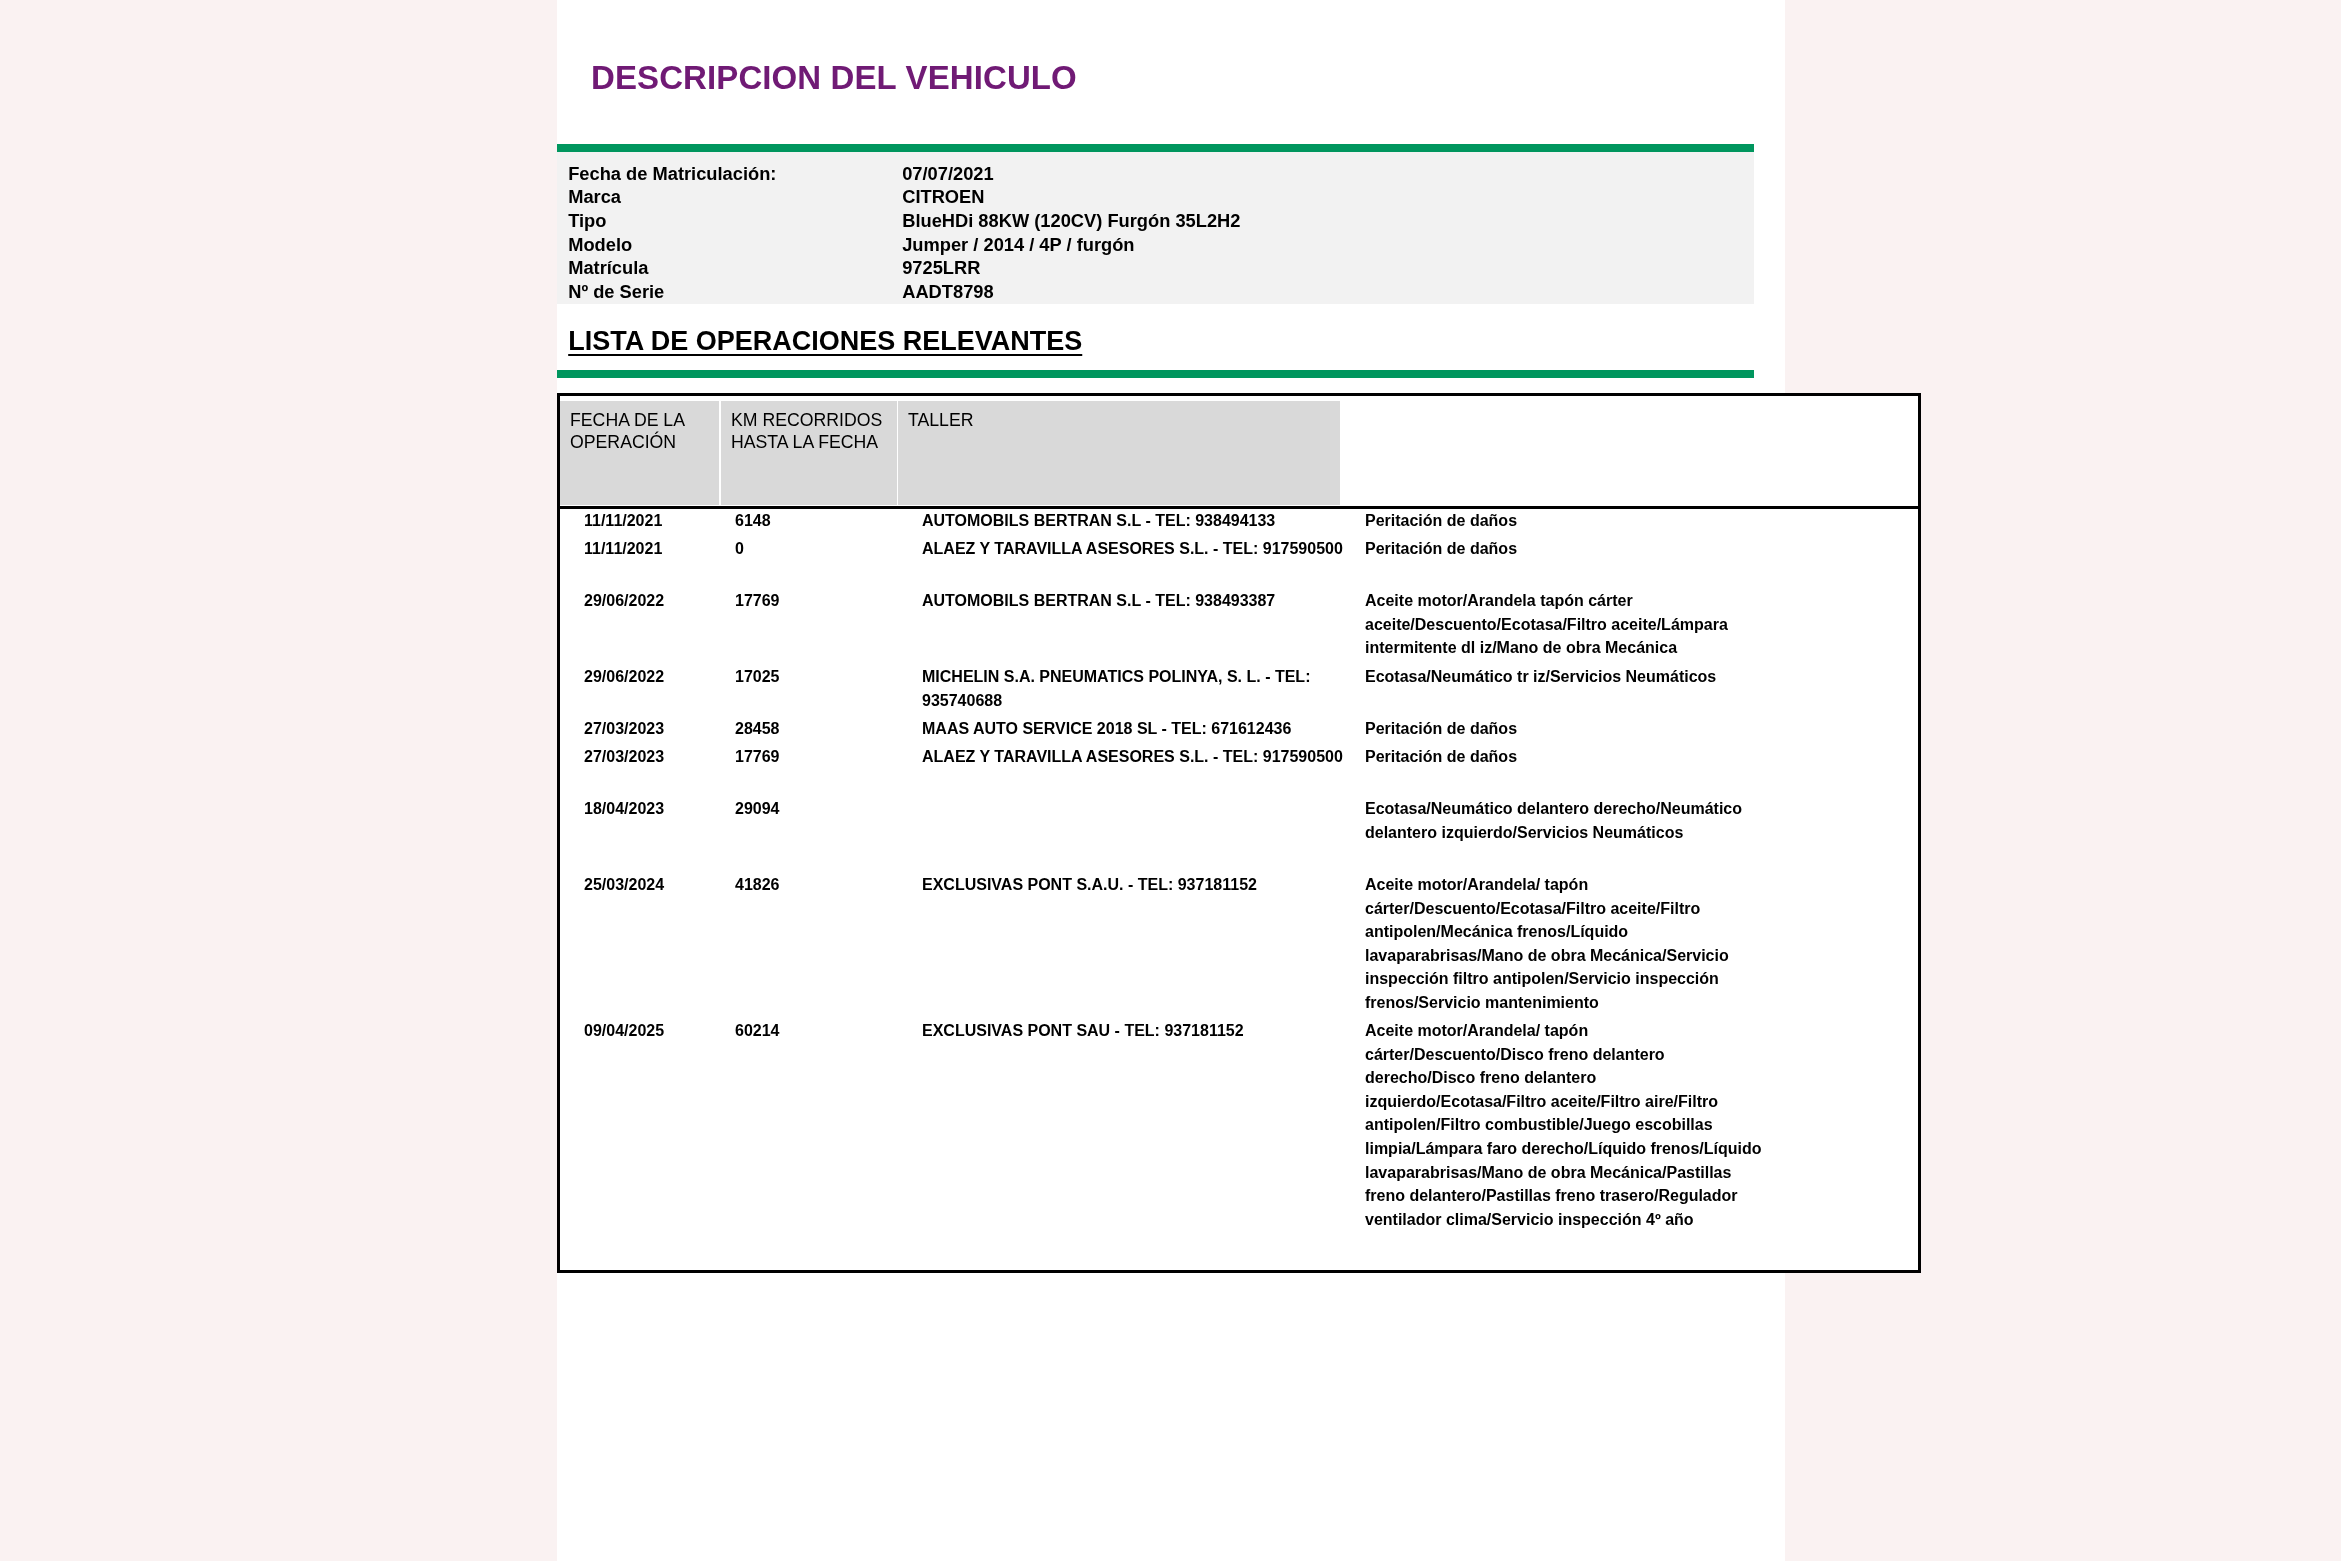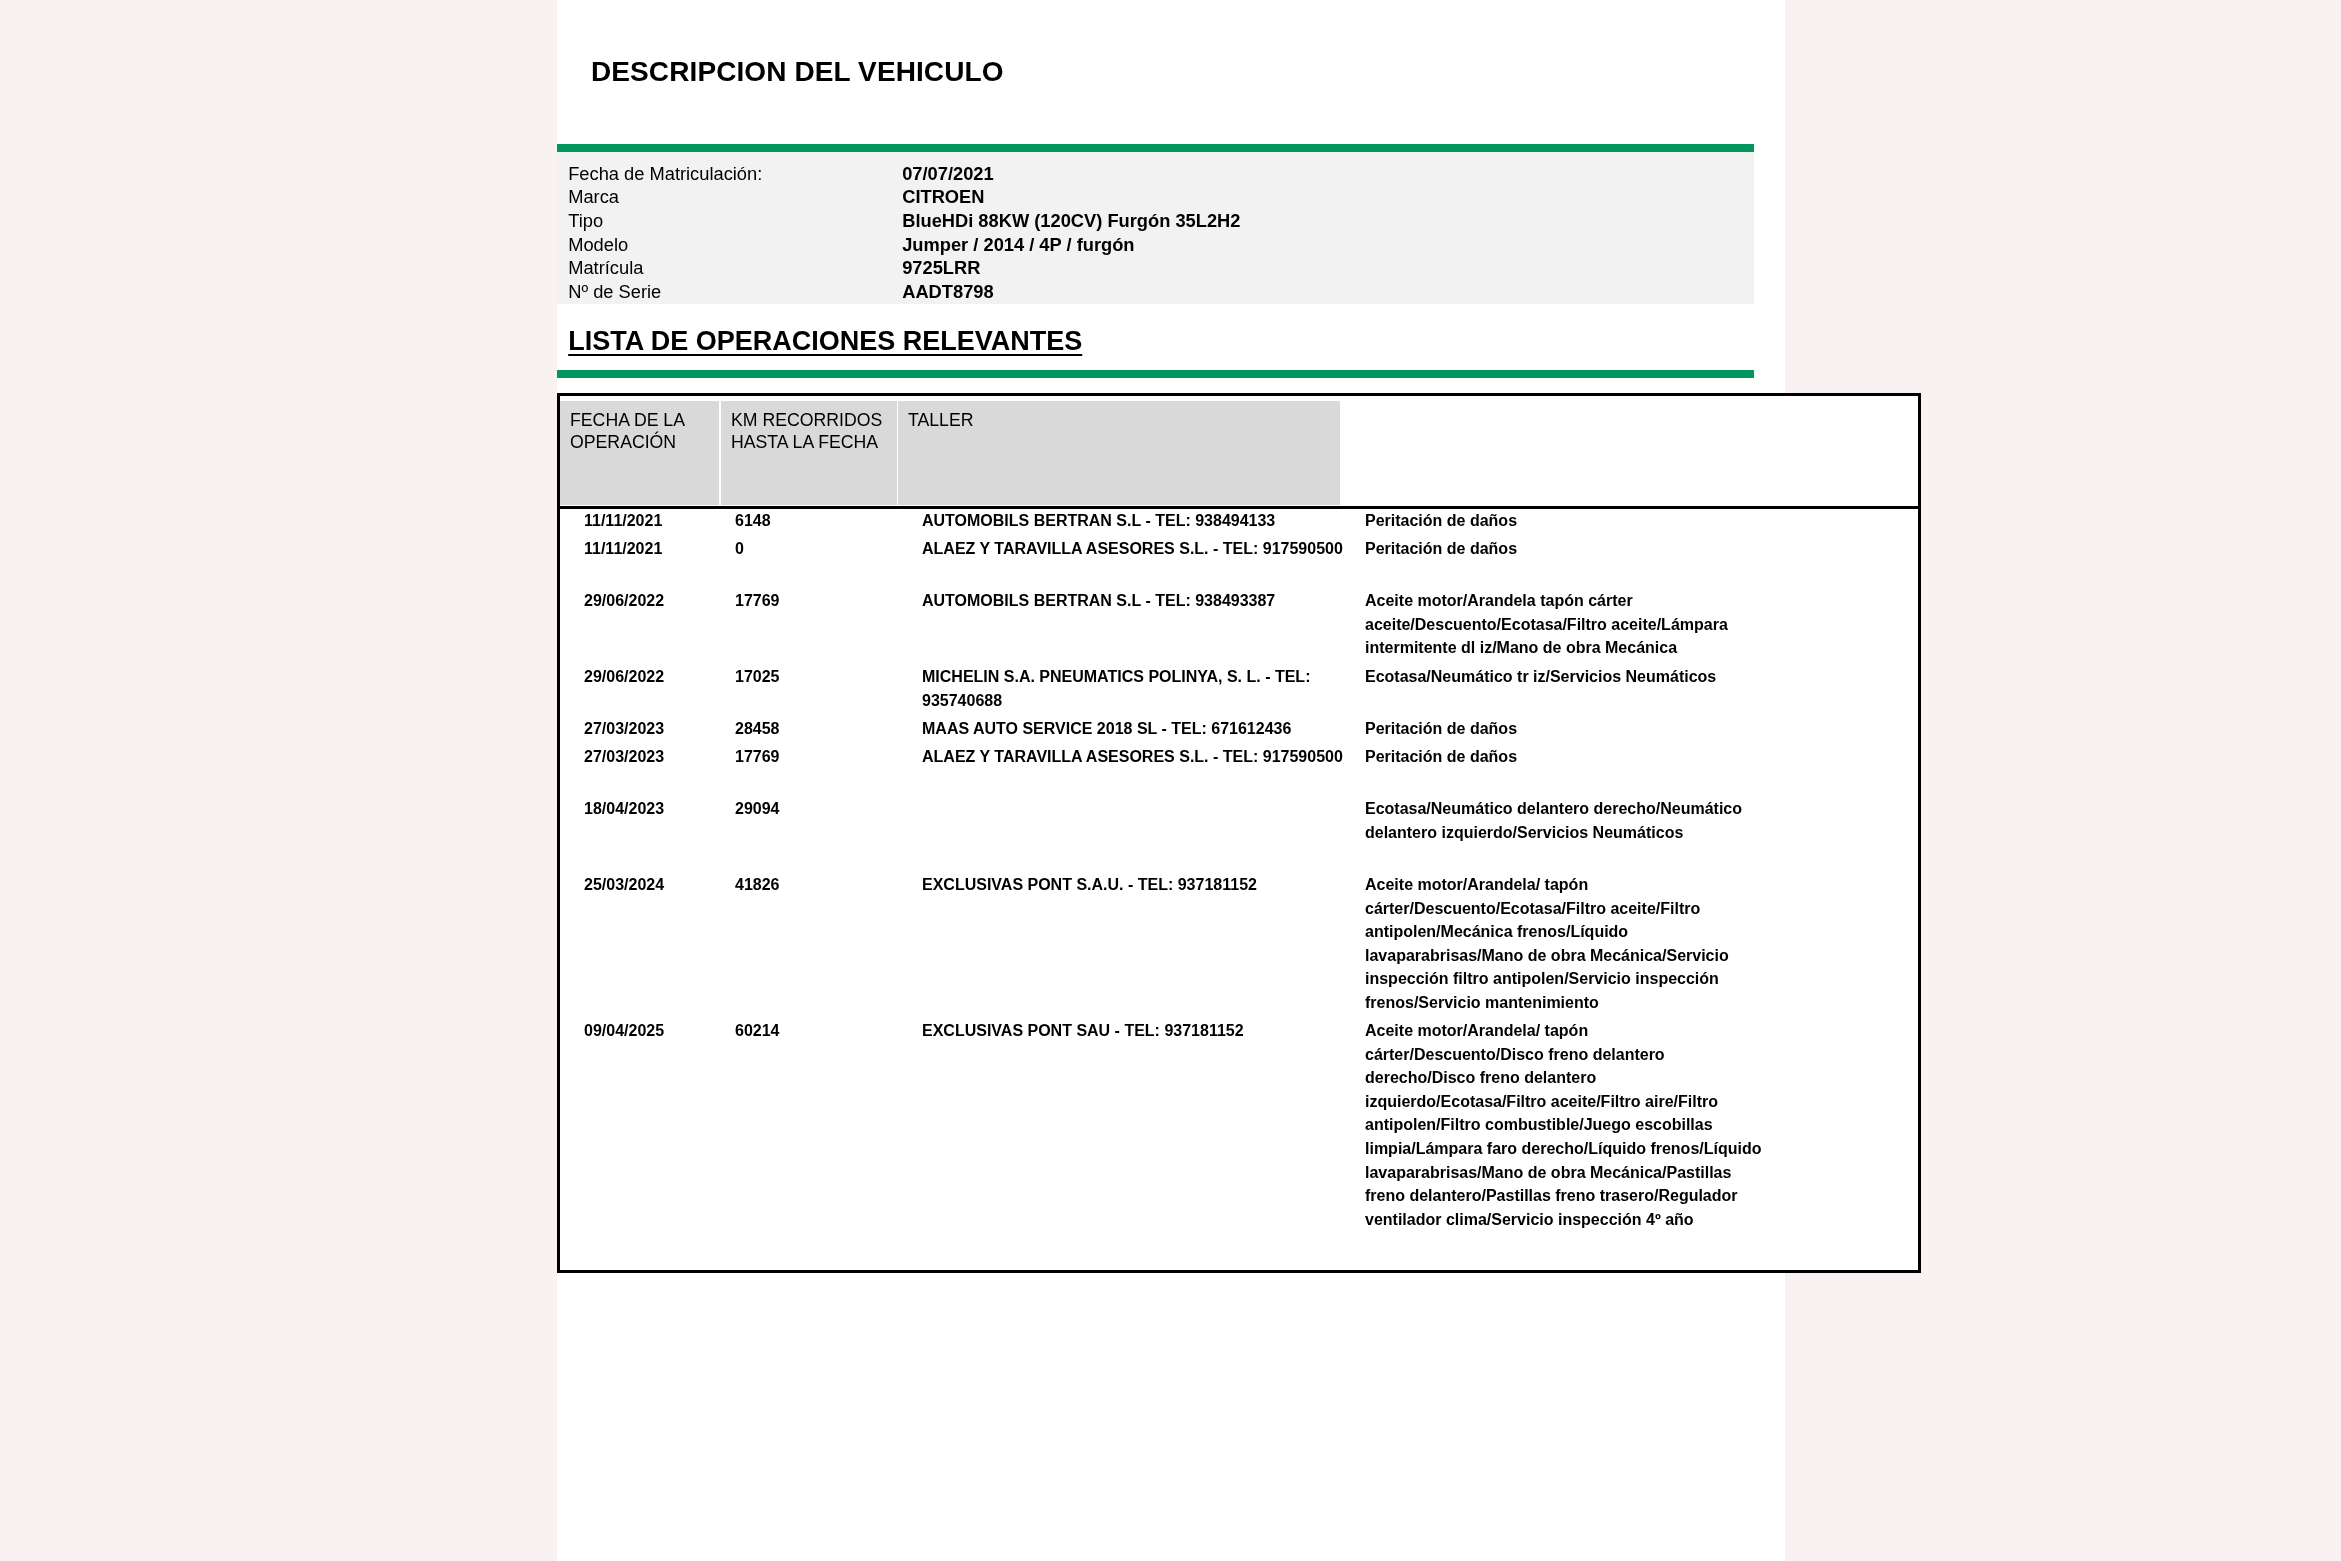--- a/index.html
+++ b/index.html
@@ -22,22 +22,22 @@
     width: 1228px;
     height: 1561px;
     background: #ffffff;
   }
 
   
   #doc-title {
     position: absolute;
     left: 34px;
     top: 37px;
-    font-size: 28px;
-    color: #000000;
+    font-size: 33px;
+    color: #701a75;
     letter-spacing: 0.1px;
     white-space: nowrap;
   }
 
   
   .green-rule {
     position: absolute;
     background: #00965E;
     height: 7.7px;
   }
@@ -59,21 +59,21 @@
     width: 1175px;
     height: 23.6px;
     font-size: 18.3px;
     color: #000000;
     white-space: nowrap;
   }
   .veh-label {
     position: absolute;
     left: 0px;
     top: 0px;
-    font-weight: normal;
+    font-weight: bold;
   }
   .veh-value {
     position: absolute;
     left: 334px;
     top: 0px;
     font-weight: bold;
   }
 
   
   #ops-heading {

